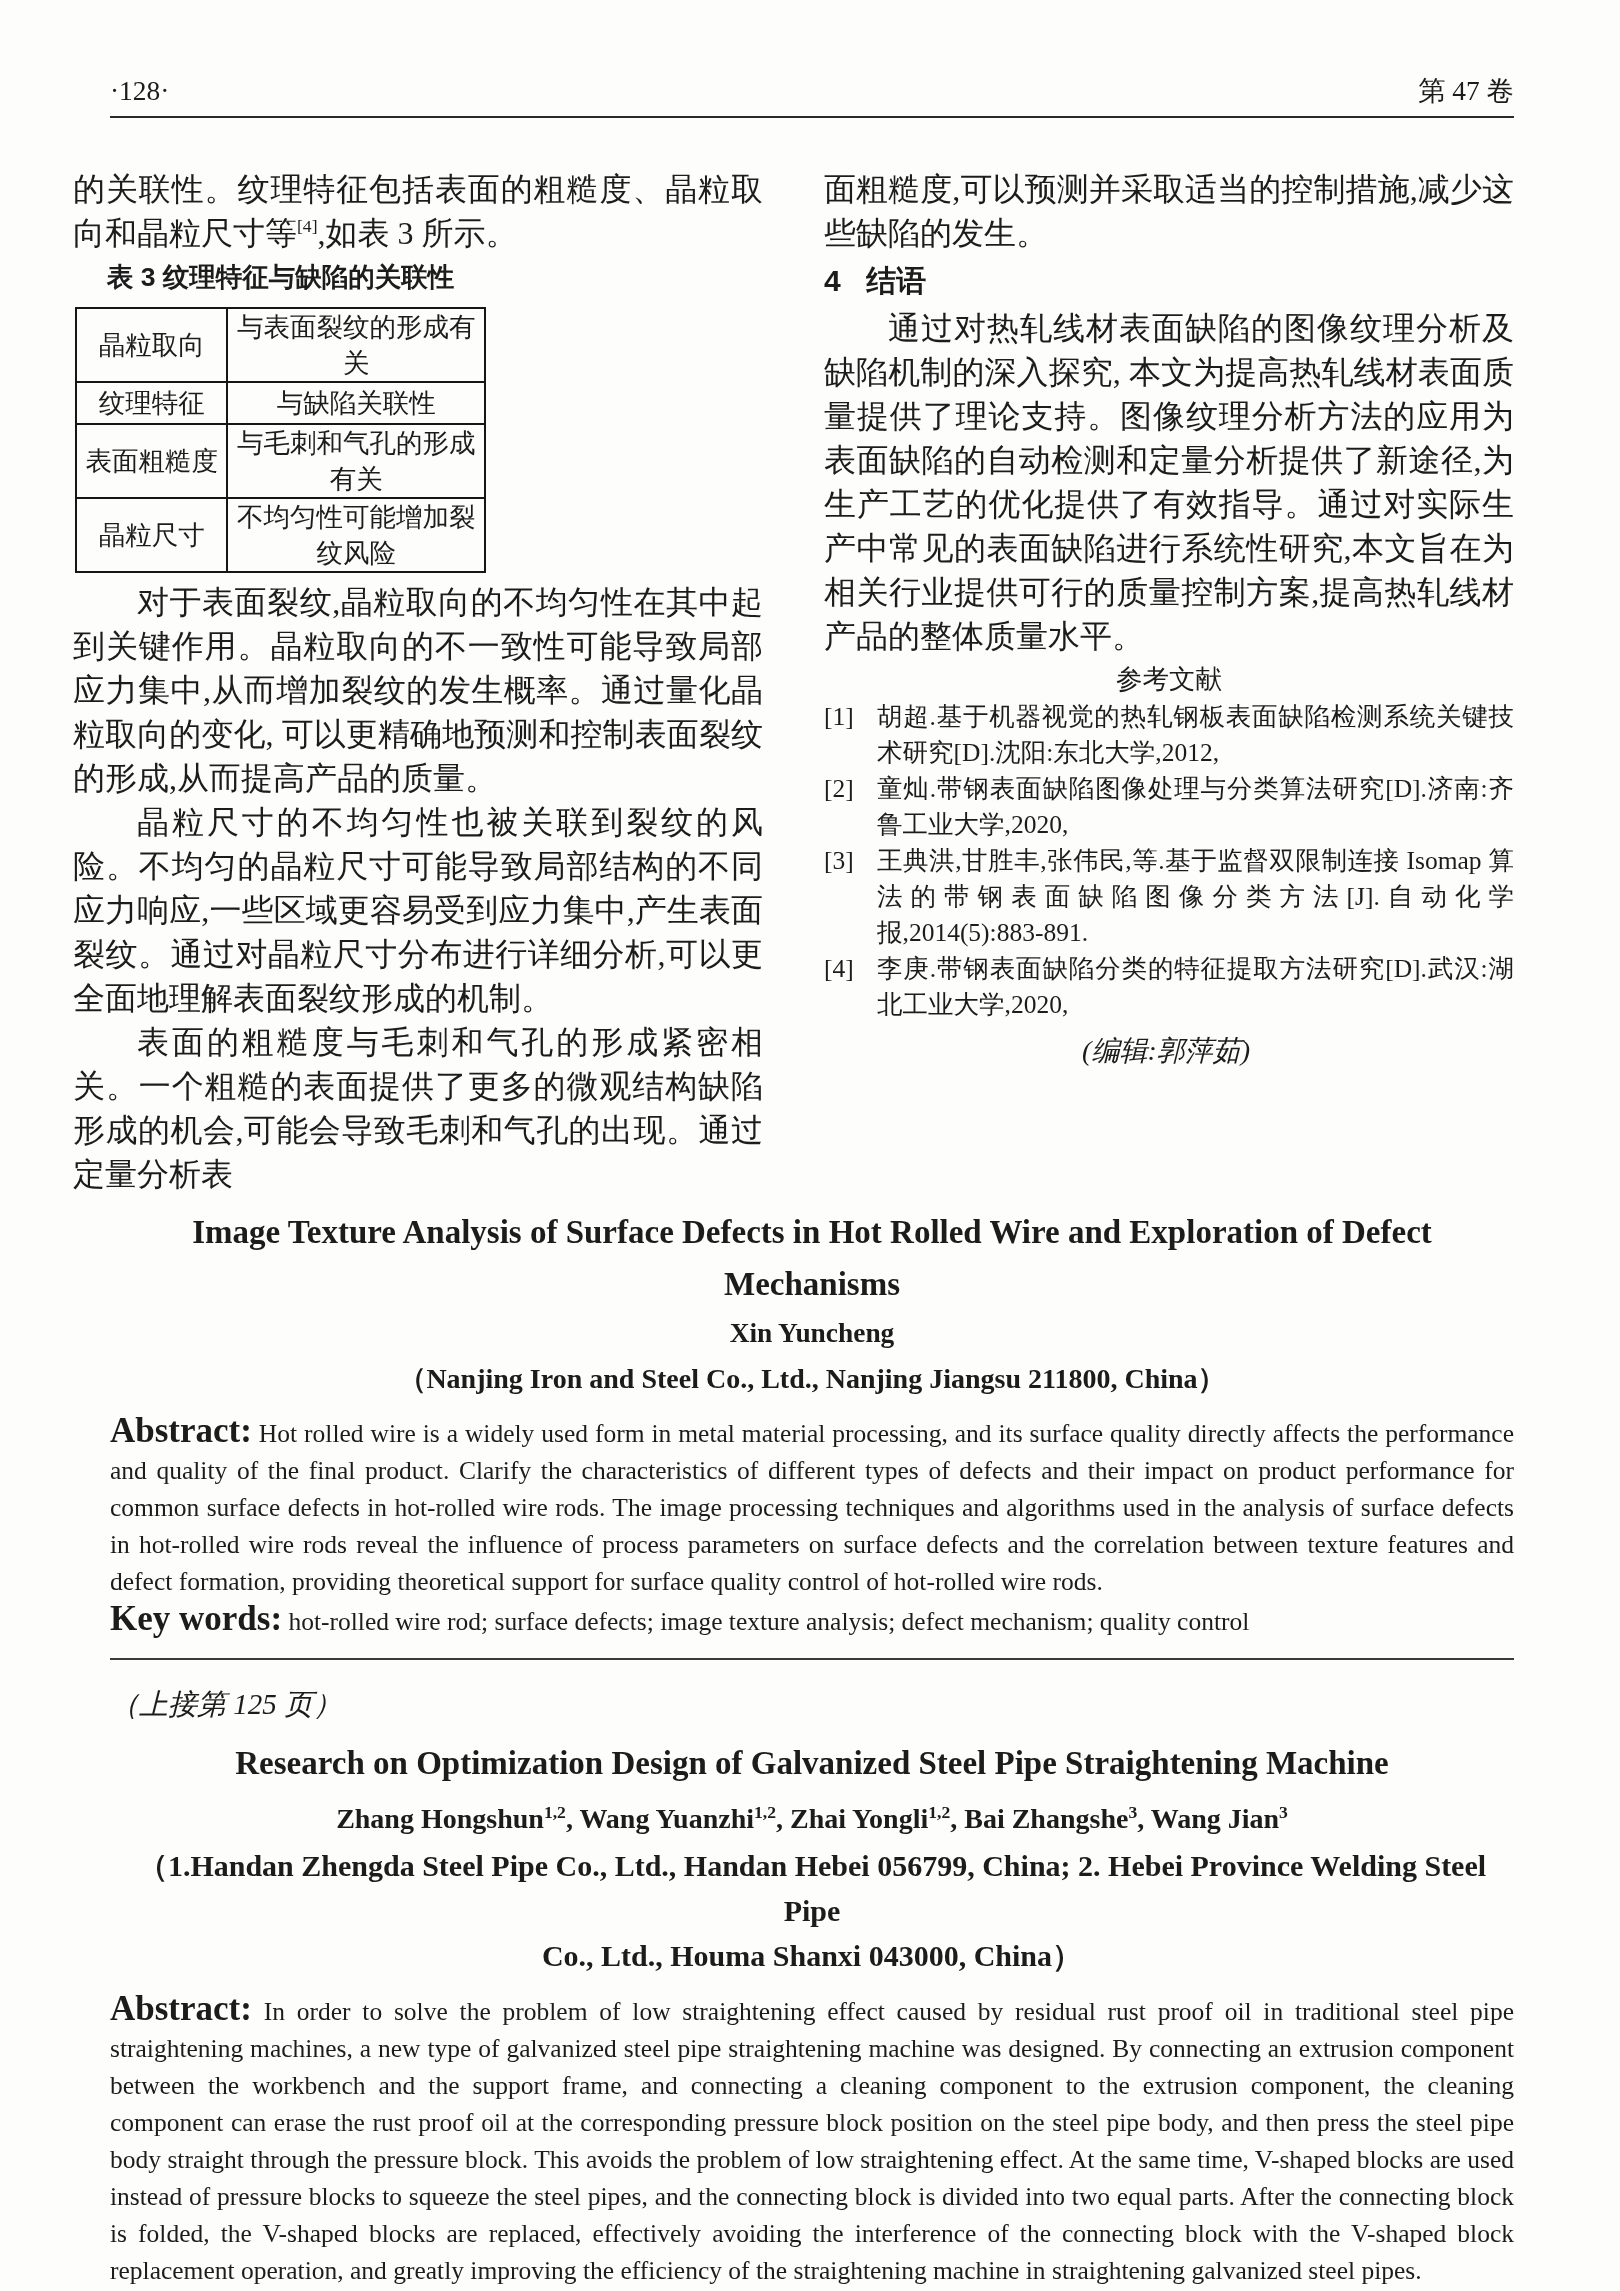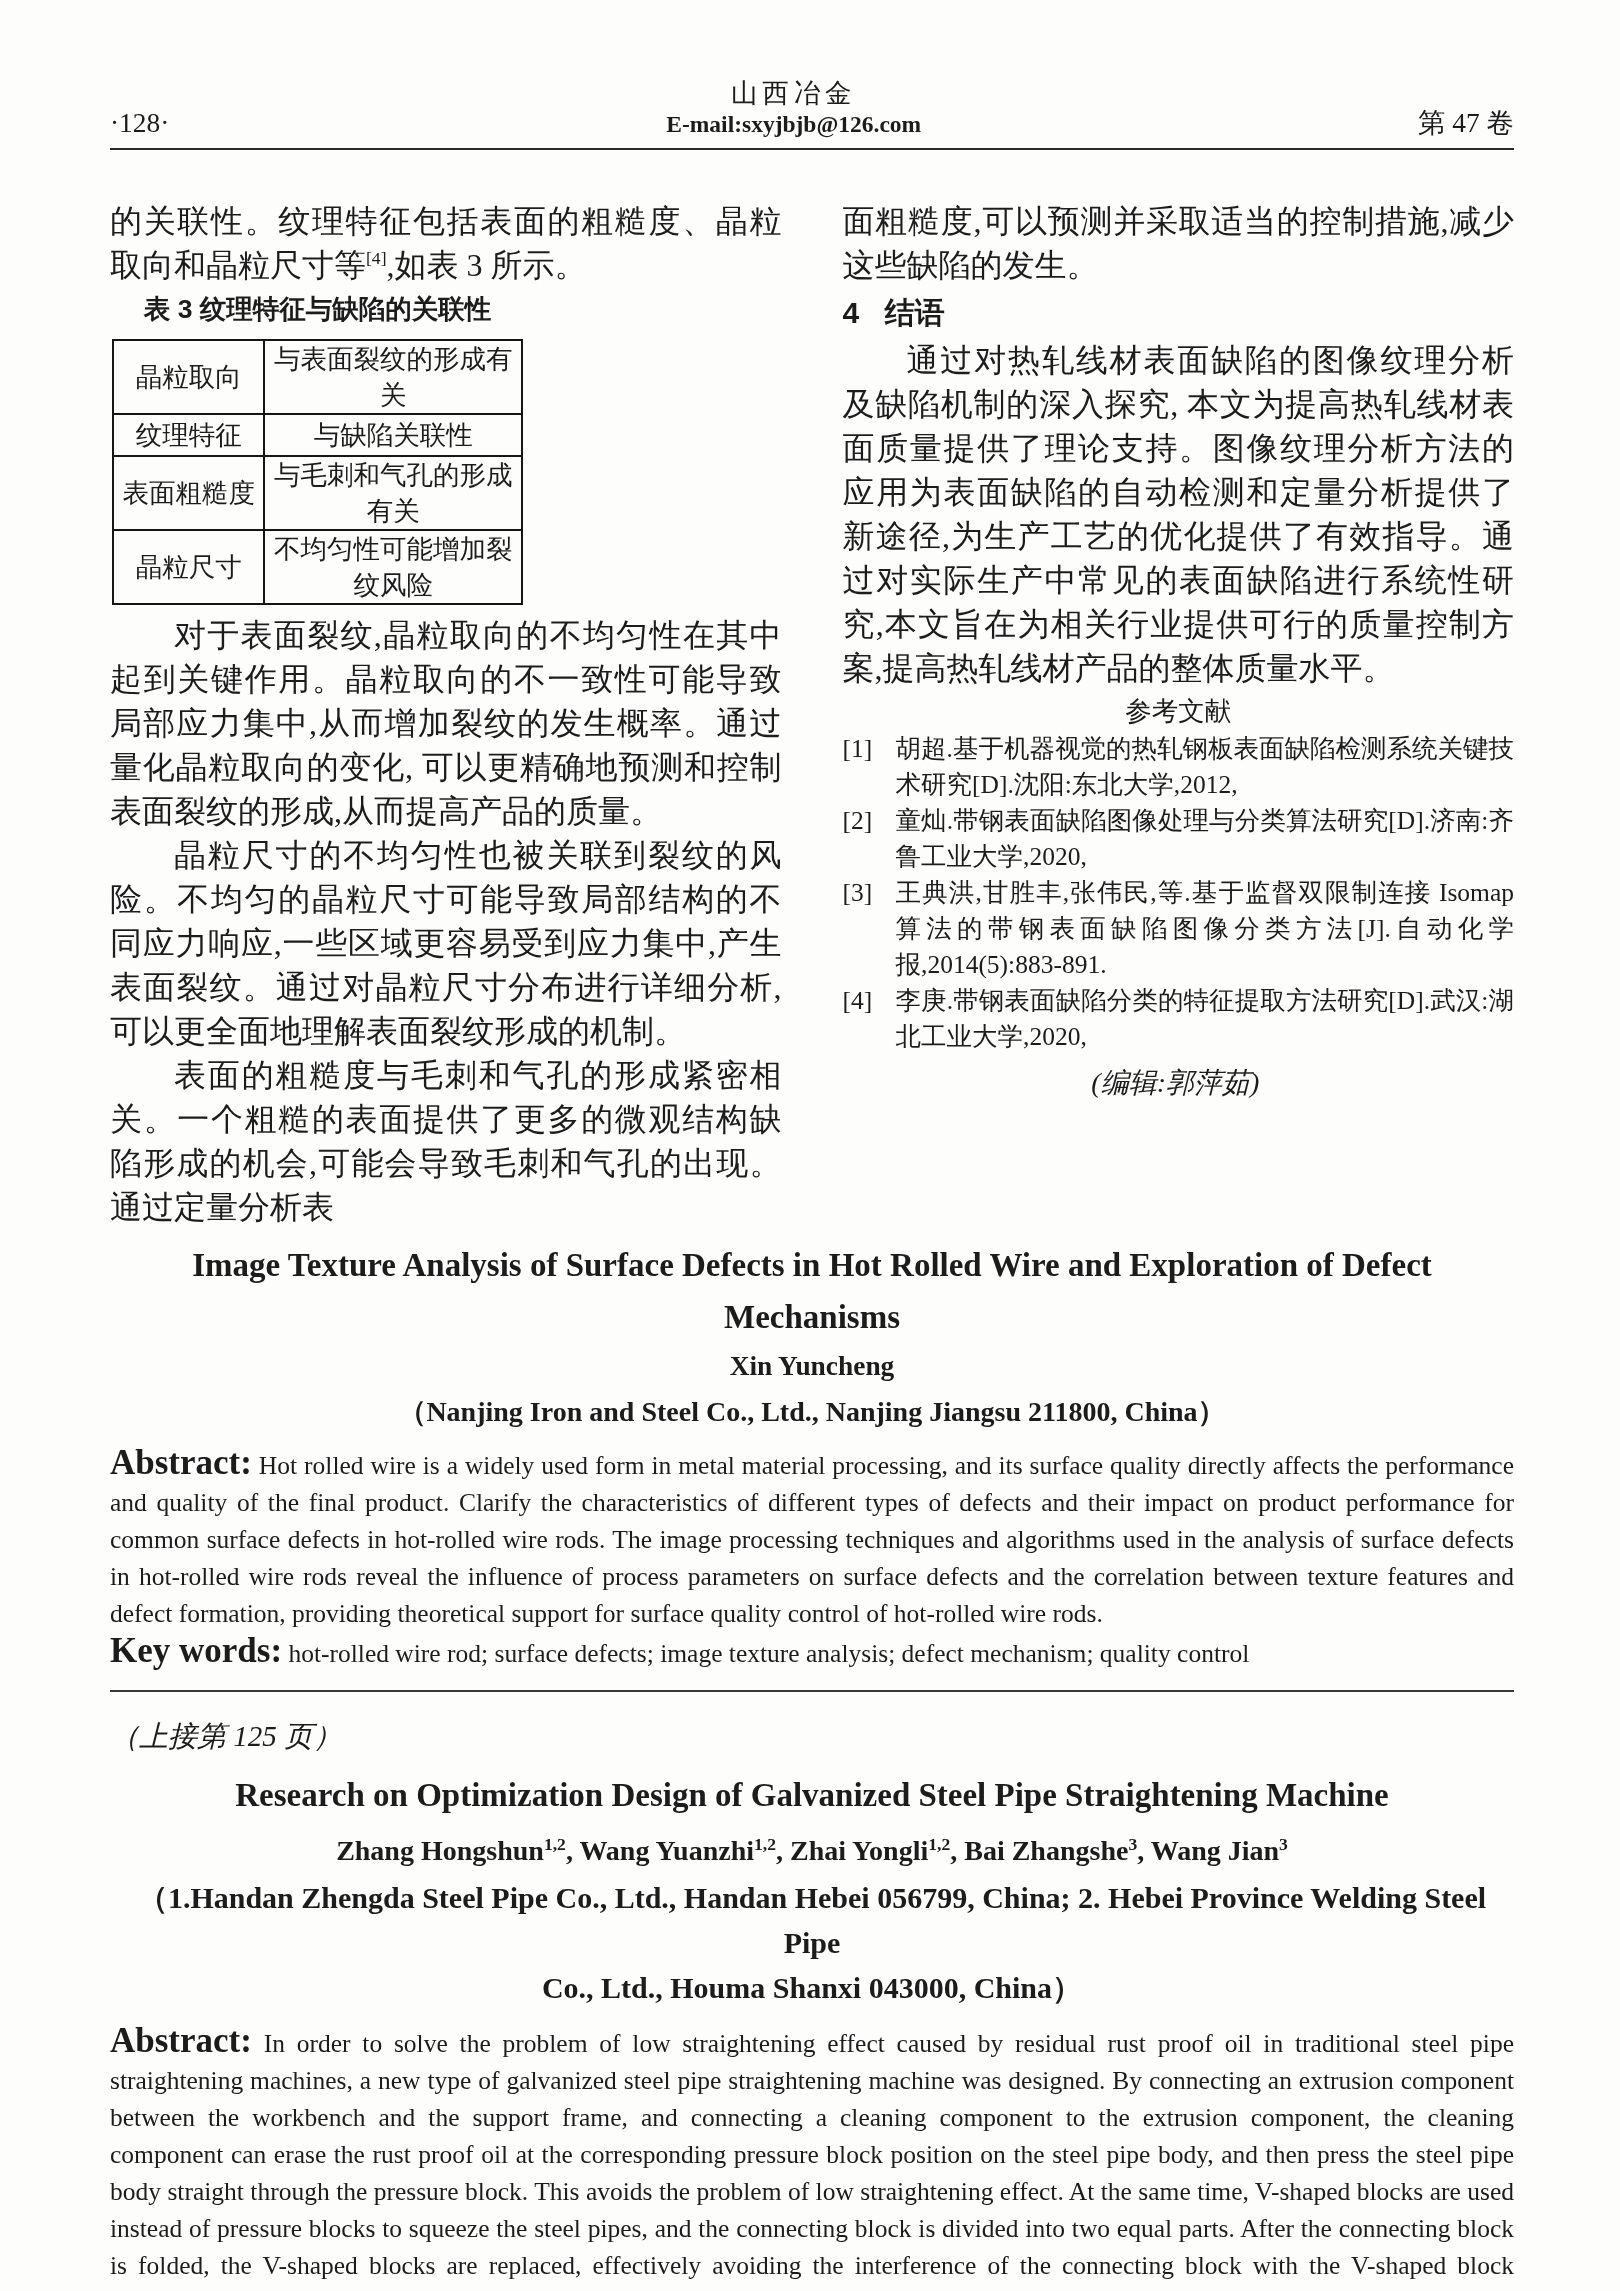--- a/index.html
+++ b/index.html
@@ -17,21 +17,21 @@
   .header{
     display:flex;justify-content:space-between;align-items:flex-end;
     padding:76px 106px 0 110px;
   }
   .hdr-side{font-size:27.4px;line-height:1.1;}
   .hdr-center{text-align:center;}
   .journal-name{font-size:26.5px;letter-spacing:4.9px;line-height:1.3;}
   .journal-email{font-size:23.5px;font-weight:bold;line-height:1.2;}
   .header-rule{border-top:2.9px solid #2a2a2a;margin:9.8px 106px 0 110px;}
   
-  .columns{display:flex;gap:61px;padding:49px 106px 0 110px;}
+  .columns{display:flex;gap:61px;padding:49px 106px 0 73px;}
   .col{flex:1;min-width:0;}
   .cn{font-size:32px;line-height:44px;text-align:justify;margin:0;}
   .cn.indent{text-indent:2em;}
   .ref-sup{font-size:0.55em;line-height:0;}
   
   .tbl-wrap{width:411px;margin:3.9px 0 7.8px 2px;}
   .tbl-caption{
     font-family:"Liberation Sans","DejaVu Sans",sans-serif;
     font-weight:bold;font-size:26.5px;text-align:center;margin:2px 0 11.8px 0;
   }
@@ -72,24 +72,20 @@
   .en-authors sup{font-size:17.6px;}
   .en-affil2{font-size:30px;font-weight:bold;line-height:45px;margin-top:3.9px;}
 </style>
 </head>
 <body>
 
 <div class="page">
 
   <div class="header">
     <div class="hdr-side">·128·</div>
-    <div class="hdr-center">
-      <div class="journal-name">山西冶金</div>
-      <div class="journal-email">E-mail:sxyjbjb@126.com</div>
-    </div>
     <div class="hdr-side">第 47 卷</div>
   </div>
   <div class="header-rule"></div>
 
   <div class="columns">
 
     <div class="col">
       <p class="cn"><span>的关联性。纹理特征包括表面的粗糙度、晶粒取向和晶粒尺寸等</span><sup class="ref-sup">[4]</sup><span>,如表 3 所示。</span></p>
 
       <div class="tbl-wrap">

